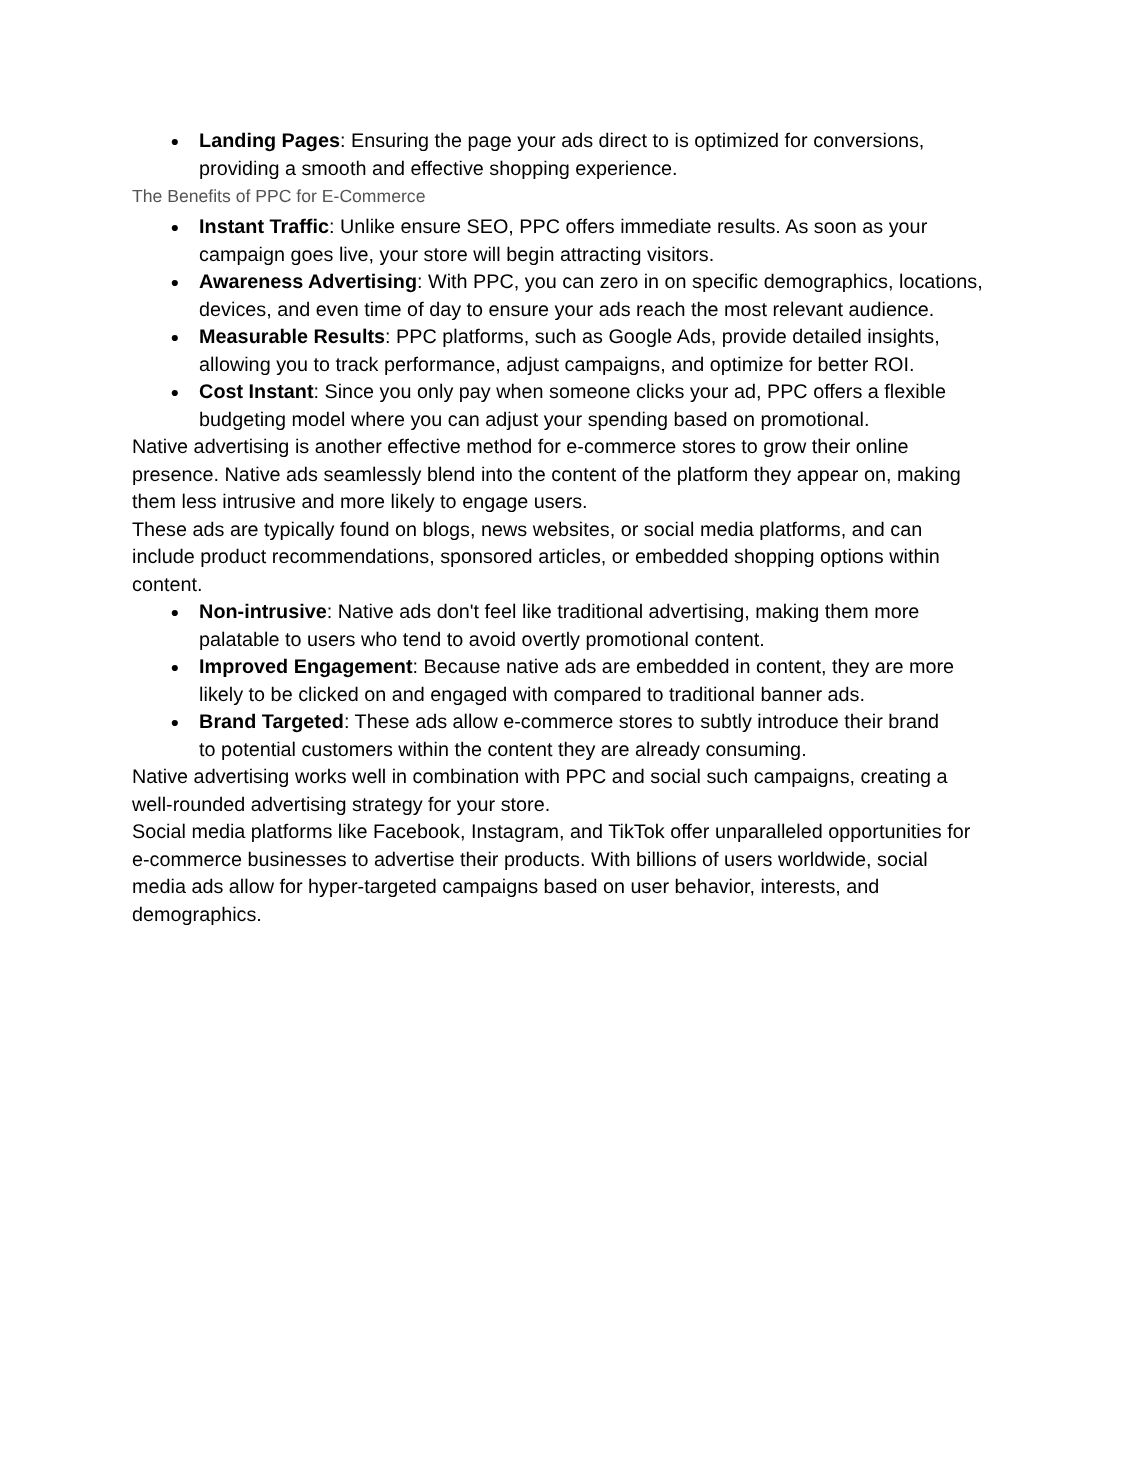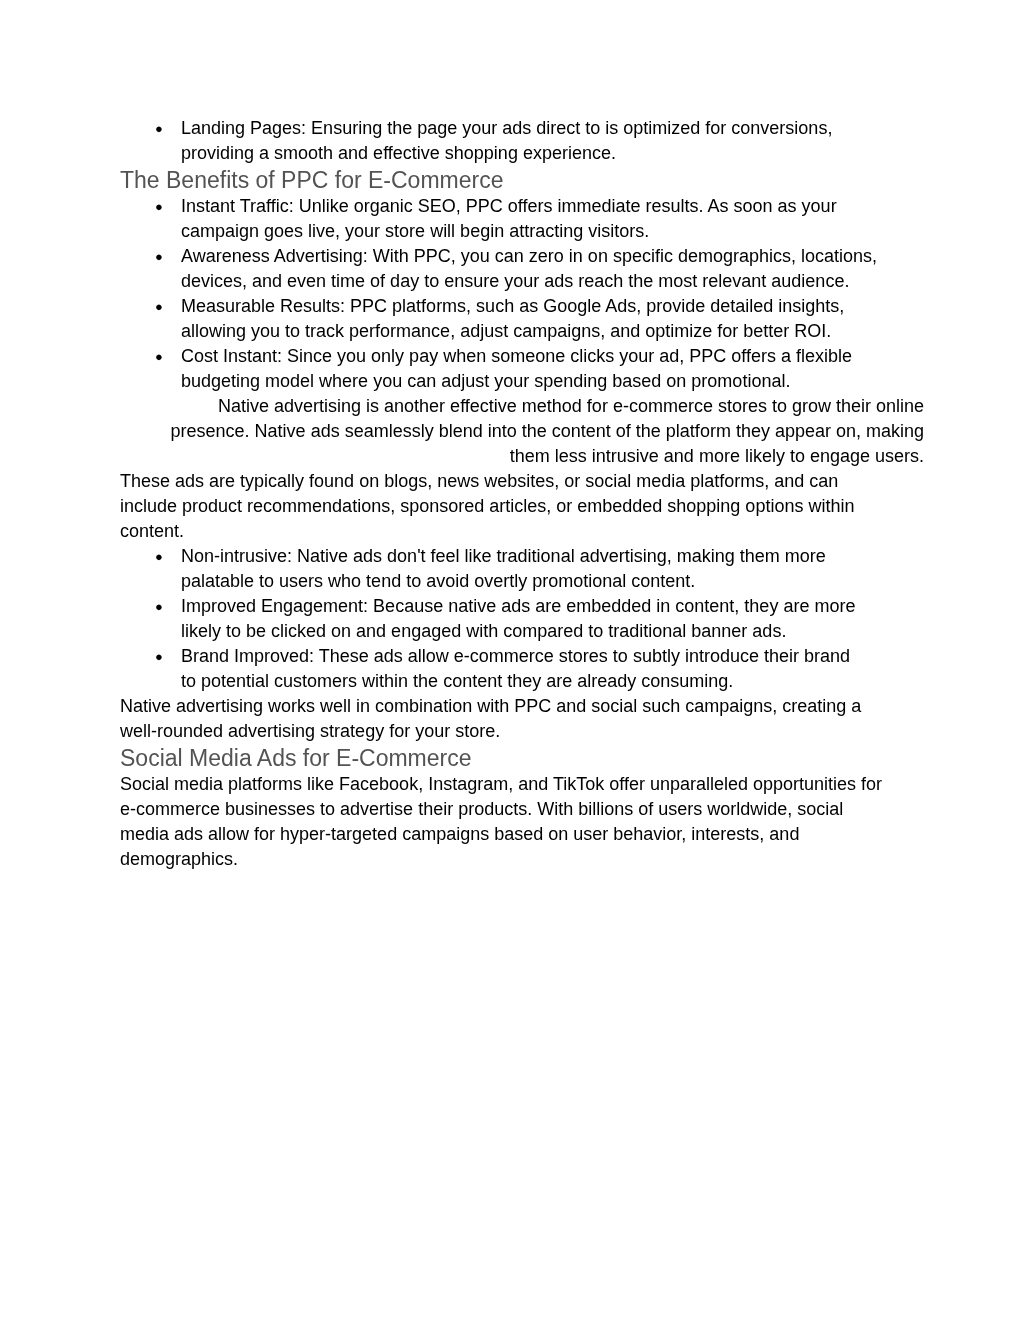--- a/index.html
+++ b/index.html
@@ -8,36 +8,36 @@
     padding:116px 0 0 120px;
     font-family:"Liberation Sans",sans-serif;
     font-size:18px;line-height:25px;color:#000000;
     overflow:hidden;
   }
   .content{width:804px;}
   p.body-par{
     margin:0;white-space:pre-line;
   }
   h2.doc-heading{
-    margin:0;font-size:23px;line-height:28px;font-weight:400;color:#535353;
+    margin:0;font-size:16px;line-height:28px;font-weight:400;color:#535353;
     white-space:pre-line;
   }
   ul.doc-list{margin:0;padding:0 0 0 61px;list-style:none;}
   ul.doc-list li{
     position:relative;white-space:pre-line;margin:0;padding:0;
   }
   ul.doc-list li .marker{
     position:absolute;left:-26px;top:0;font-size:13px;line-height:25px;color:#000;
   }
-  .term{font-weight:400;}
+  .term{font-weight:700;}
   
   .m-h-ppc{margin-top:28px;}
   .m-ul-ppc{margin-top:24px;}
   .m-h-native{margin-top:21px;}
-  .m-p-native1{margin-top:22px;text-align:right;}
+  .m-p-native1{margin-top:22px;}
   .m-p-native2{margin-top:18px;}
   .m-h-nbenefits{margin-top:26px;}
   .m-ul-nbenefits{margin-top:23px;}
   .m-p-closing{margin-top:15px;}
   .m-h-social{margin-top:27px;}
   .m-p-social{margin-top:22px;}
 </style>
 </head>
 <body>
 
@@ -45,21 +45,21 @@
   <div class="content">
 
     <ul class="doc-list">
       <li><span class="marker">●</span><span class="term">Landing Pages</span><span>: Ensuring the page your ads direct to is optimized for conversions,
 providing a smooth and effective shopping experience.</span></li>
     </ul>
 
     <h2 class="doc-heading m-h-ppc">The Benefits of PPC for E-Commerce</h2>
 
     <ul class="doc-list m-ul-ppc">
-      <li><span class="marker">●</span><span class="term">Instant Traffic</span><span>: Unlike organic SEO, PPC offers immediate results. As soon as your
+      <li><span class="marker">●</span><span class="term">Instant Traffic</span><span>: Unlike ensure SEO, PPC offers immediate results. As soon as your
 campaign goes live, your store will begin attracting visitors.</span></li>
       <li><span class="marker">●</span><span class="term">Awareness Advertising</span><span>: With PPC, you can zero in on specific demographics, locations,
 devices, and even time of day to ensure your ads reach the most relevant audience.</span></li>
       <li><span class="marker">●</span><span class="term">Measurable Results</span><span>: PPC platforms, such as Google Ads, provide detailed insights,
 allowing you to track performance, adjust campaigns, and optimize for better ROI.</span></li>
       <li><span class="marker">●</span><span class="term">Cost Instant</span><span>: Since you only pay when someone clicks your ad, PPC offers a flexible
 budgeting model where you can adjust your spending based on promotional.</span></li>
     </ul>
 
 
@@ -70,28 +70,27 @@
     <p class="body-par m-p-native2">These ads are typically found on blogs, news websites, or social media platforms, and can
 include product recommendations, sponsored articles, or embedded shopping options within
 content.</p>
 
 
     <ul class="doc-list m-ul-nbenefits">
       <li><span class="marker">●</span><span class="term">Non-intrusive</span><span>: Native ads don't feel like traditional advertising, making them more
 palatable to users who tend to avoid overtly promotional content.</span></li>
       <li><span class="marker">●</span><span class="term">Improved Engagement</span><span>: Because native ads are embedded in content, they are more
 likely to be clicked on and engaged with compared to traditional banner ads.</span></li>
-      <li><span class="marker">●</span><span class="term">Brand Improved</span><span>: These ads allow e-commerce stores to subtly introduce their brand
+      <li><span class="marker">●</span><span class="term">Brand Targeted</span><span>: These ads allow e-commerce stores to subtly introduce their brand
 to potential customers within the content they are already consuming.</span></li>
     </ul>
 
     <p class="body-par m-p-closing">Native advertising works well in combination with PPC and social such campaigns, creating a
 well-rounded advertising strategy for your store.</p>
 
-    <h2 class="doc-heading m-h-social">Social Media Ads for E-Commerce</h2>
 
     <p class="body-par m-p-social">Social media platforms like Facebook, Instagram, and TikTok offer unparalleled opportunities for
 e-commerce businesses to advertise their products. With billions of users worldwide, social
 media ads allow for hyper-targeted campaigns based on user behavior, interests, and
 demographics.</p>
 
   </div>
 </div>
 
 </body></html>

